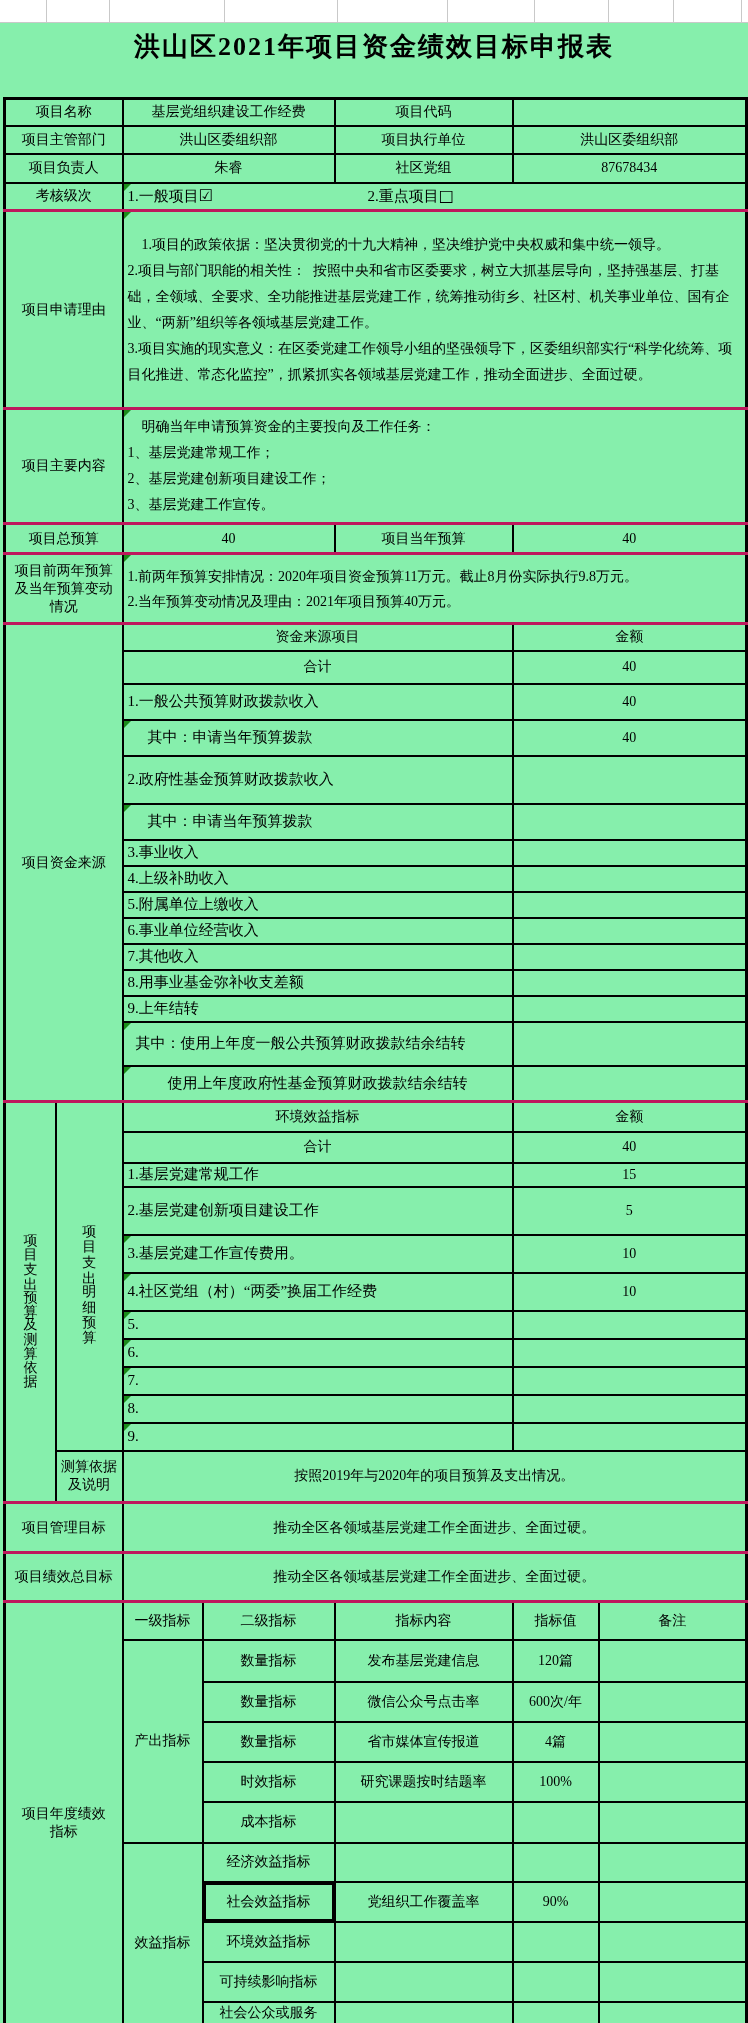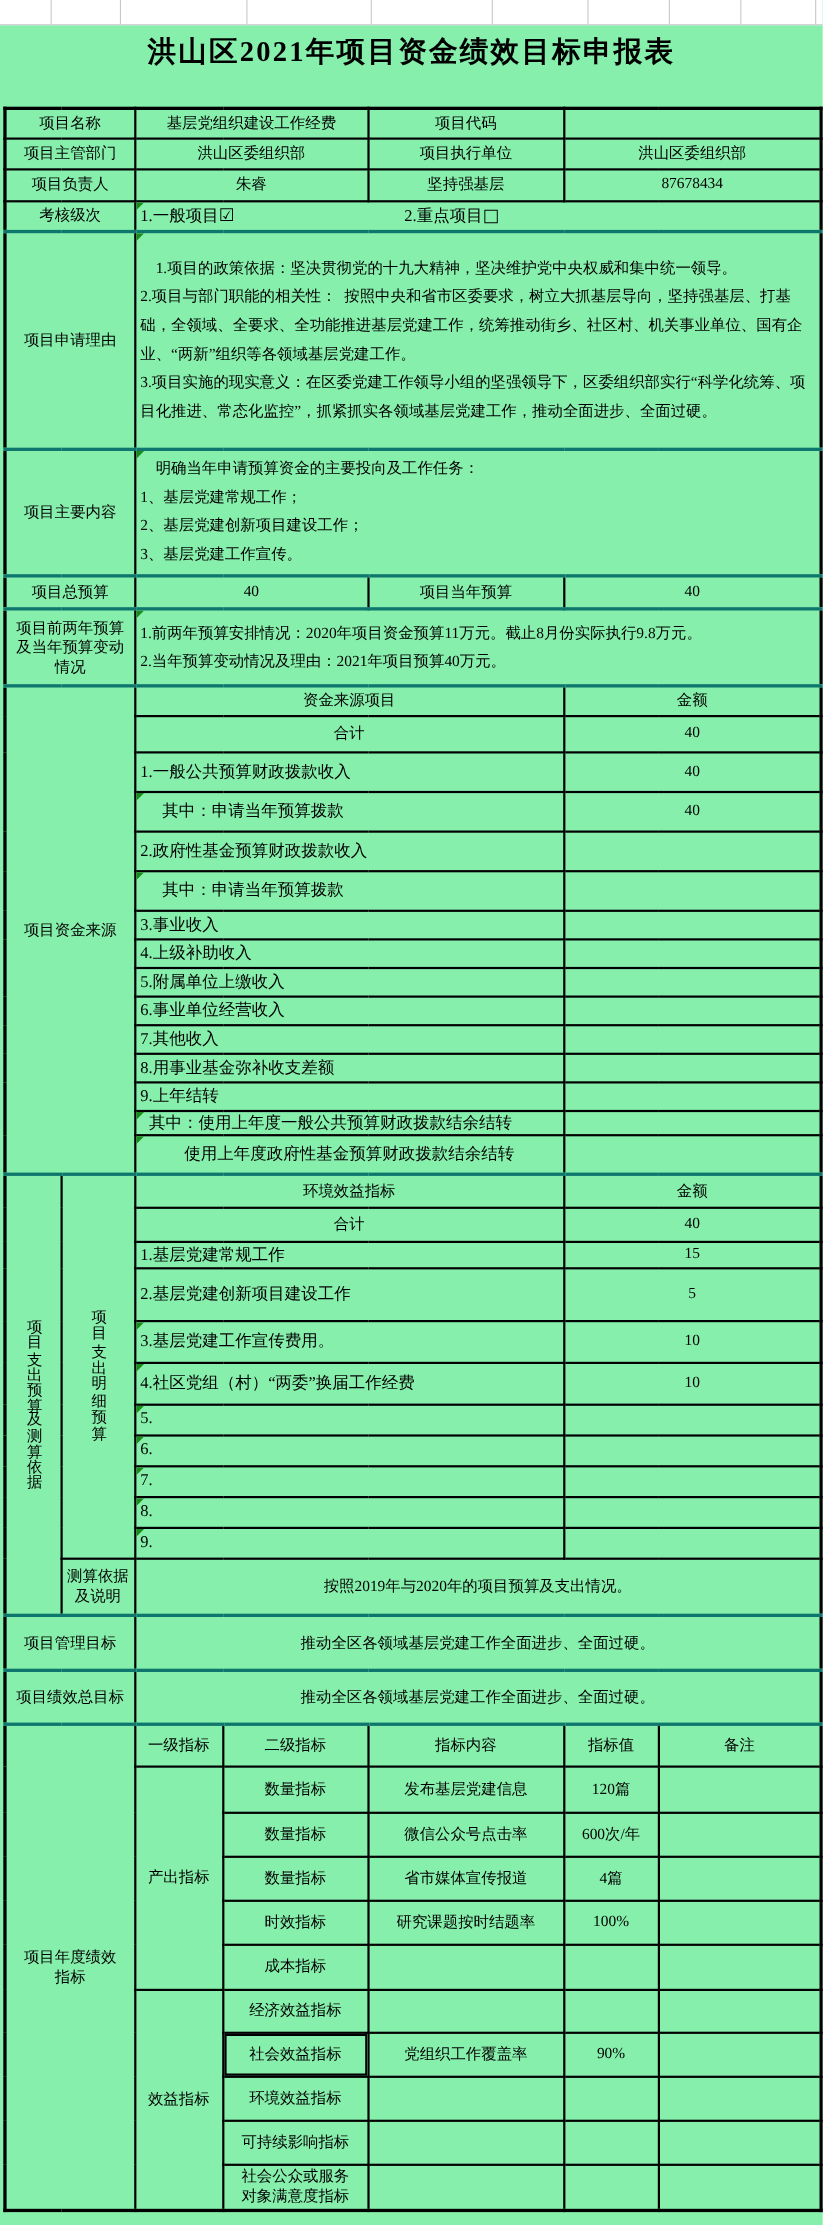--- a/index.html
+++ b/index.html
@@ -17,21 +17,21 @@
   .unit-line .right{float:right;}
   
   table.form{position:absolute;top:97px;left:3px;width:742px;border-collapse:collapse;
              table-layout:fixed;border:3px solid #000;}
   td{border:2px solid #000;padding:0 4px;font-size:14px;text-align:center;
      vertical-align:middle;overflow:hidden;position:relative;word-break:break-all;}
   td.l{text-align:left;font-size:15px;}
   td.ind{padding-left:24px;}
   td.pre{white-space:pre-wrap;text-align:left;line-height:26px;font-size:14px;}
   td.prec{white-space:pre-wrap;text-align:center;}
-  td.bt3{border-top:3px solid #0f766e;}
+  td.bt3{border-top:3px solid #be185d;}
   td.sel{box-shadow:inset 0 0 0 2px #000;}
   td.gt::before{content:"";position:absolute;top:0;left:0;width:0;height:0;
                 border-top:7px solid #1a8c1a;border-right:7px solid transparent;}
   .vtext{writing-mode:vertical-rl;text-orientation:upright;margin:0 auto;
          letter-spacing:13px;font-size:14px;line-height:1.1;display:inline-block;}
   .cb{font-family:"DejaVu Sans","Liberation Sans",sans-serif;font-size:16px;}
   .optspacer{display:inline-block;width:240px;}
 </style>
 </head>
 <body>
@@ -73,21 +73,21 @@
     </tr>
     <tr style="height:28px">
       <td colspan="2">项目主管部门</td>
       <td colspan="2">洪山区委组织部</td>
       <td>项目执行单位</td>
       <td colspan="2">洪山区委组织部</td>
     </tr>
     <tr style="height:29px">
       <td colspan="2">项目负责人</td>
       <td colspan="2">朱睿</td>
-      <td>坚持强基层</td>
+      <td>社区党组</td>
       <td colspan="2">87678434</td>
     </tr>
     <tr style="height:28px">
       <td colspan="2">考核级次</td>
       <td colspan="5" class="l gt">
         <span class="optspacer"><span>1.一般项目</span><span class="cb">☑</span></span><span><span>2.重点项目</span><span class="cb">□</span></span>
       </td>
     </tr>
 
     <tr style="height:198px">
@@ -128,21 +128,21 @@
       <td colspan="2">40</td>
     </tr>
     <tr style="height:36px">
       <td colspan="3" class="l">1.一般公共预算财政拨款收入</td>
       <td colspan="2">40</td>
     </tr>
     <tr style="height:36px">
       <td colspan="3" class="l ind gt">其中：申请当年预算拨款</td>
       <td colspan="2">40</td>
     </tr>
-    <tr style="height:36px">
+    <tr style="height:48px">
       <td colspan="3" class="l">2.政府性基金预算财政拨款收入</td>
       <td colspan="2"></td>
     </tr>
     <tr style="height:36px">
       <td colspan="3" class="l ind gt">其中：申请当年预算拨款</td>
       <td colspan="2"></td>
     </tr>
     <tr style="height:26px">
       <td colspan="3" class="l">3.事业收入</td>
       <td colspan="2"></td>
@@ -164,21 +164,21 @@
       <td colspan="2"></td>
     </tr>
     <tr style="height:26px">
       <td colspan="3" class="l">8.用事业基金弥补收支差额</td>
       <td colspan="2"></td>
     </tr>
     <tr style="height:26px">
       <td colspan="3" class="l">9.上年结转</td>
       <td colspan="2"></td>
     </tr>
-    <tr style="height:22px">
+    <tr style="height:44px">
       <td colspan="3" class="l ind gt" style="padding-left:12px">其中：使用上年度一般公共预算财政拨款结余结转</td>
       <td colspan="2"></td>
     </tr>
     <tr style="height:36px">
       <td colspan="3" class="gt" style="font-size:15px">使用上年度政府性基金预算财政拨款结余结转</td>
       <td colspan="2"></td>
     </tr>
 
     <tr style="height:30px">
       <td rowspan="12" class="bt3">

